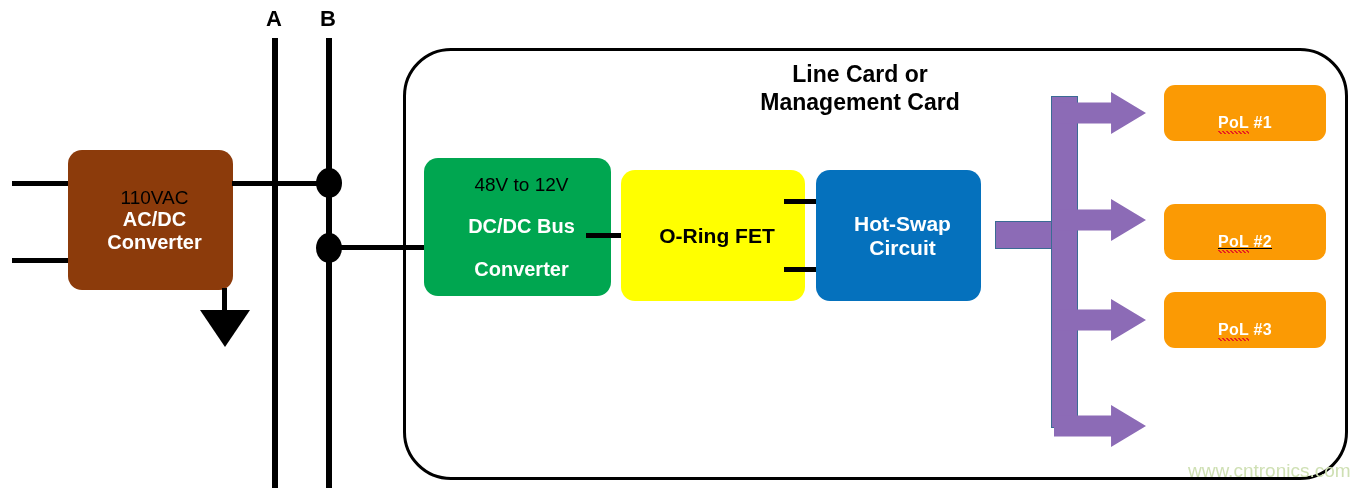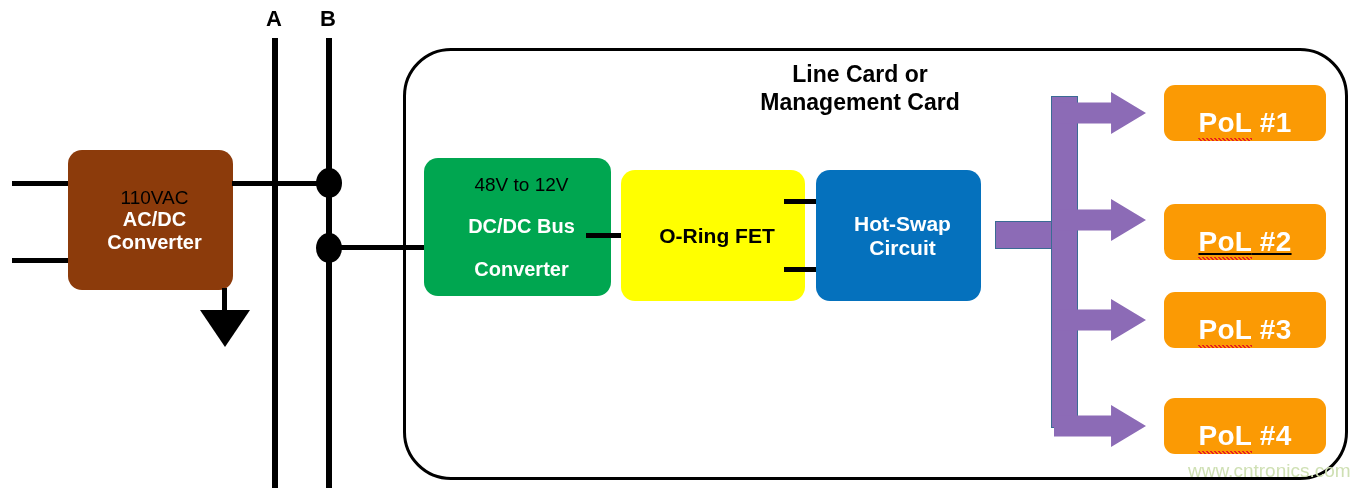--- a/index.html
+++ b/index.html
@@ -72,21 +72,21 @@
     left: 1164px;
     width: 162px;
     height: 56px;
     background: #fb9a04;
     border-radius: 11px;
     display: flex;
     align-items: center;
     justify-content: center;
   }
   .pol-label {
-    font-size: 28px;
+    font-size: 16px;
     font-weight: bold;
     color: #ffffff;
     white-space: nowrap;
     letter-spacing: .3px;
     margin-top: 20px;
   }
   .pol-label .sq {
     background-image: linear-gradient(45deg, transparent 40%, #e82020 40%, #e82020 60%, transparent 60%);
     background-size: 4px 3px;
     background-repeat: repeat-x;
@@ -271,19 +271,16 @@
 
   <div class="pol-block" id="pol-1">
     <span class="pol-label"><span class="sq">PoL</span><span> #1</span></span>
   </div>
   <div class="pol-block" id="pol-2">
     <span class="pol-label"><span class="sq">PoL</span><span> #2</span></span>
   </div>
   <div class="pol-block" id="pol-3">
     <span class="pol-label"><span class="sq">PoL</span><span> #3</span></span>
   </div>
-  <div class="pol-block" id="pol-4">
-    <span class="pol-label"><span class="sq">PoL</span><span> #4</span></span>
-  </div>
 
   <div id="watermark">www.cntronics.com</div>
 
 </div>
 
 </body></html>

